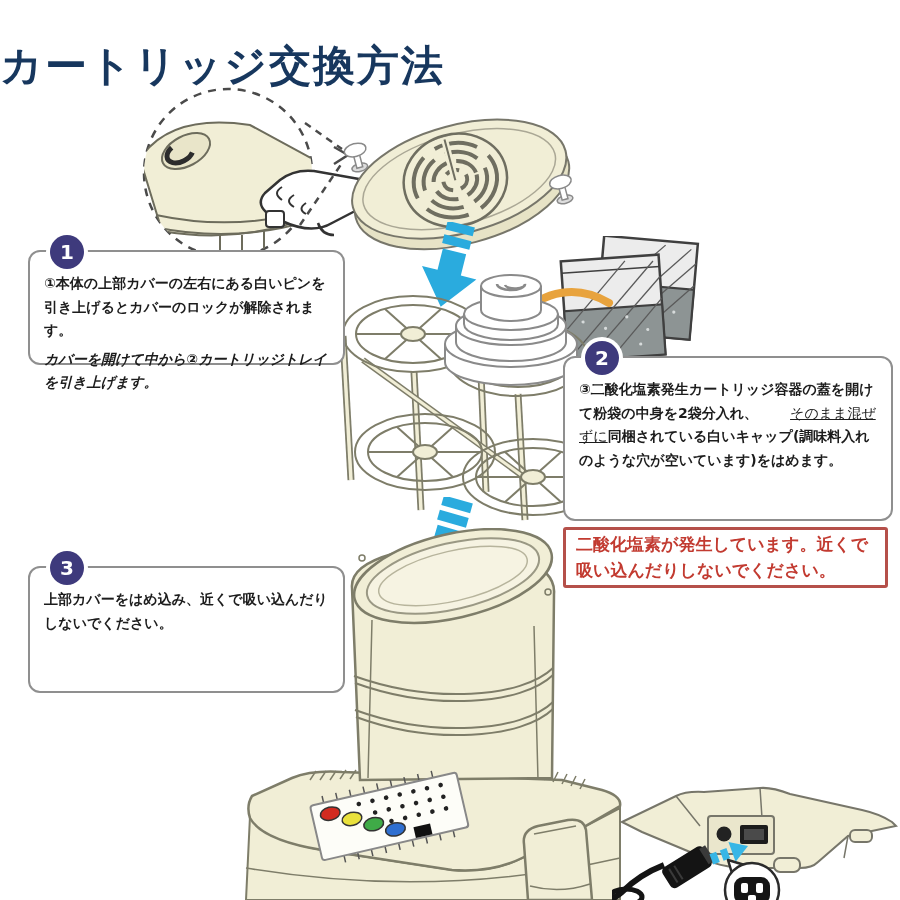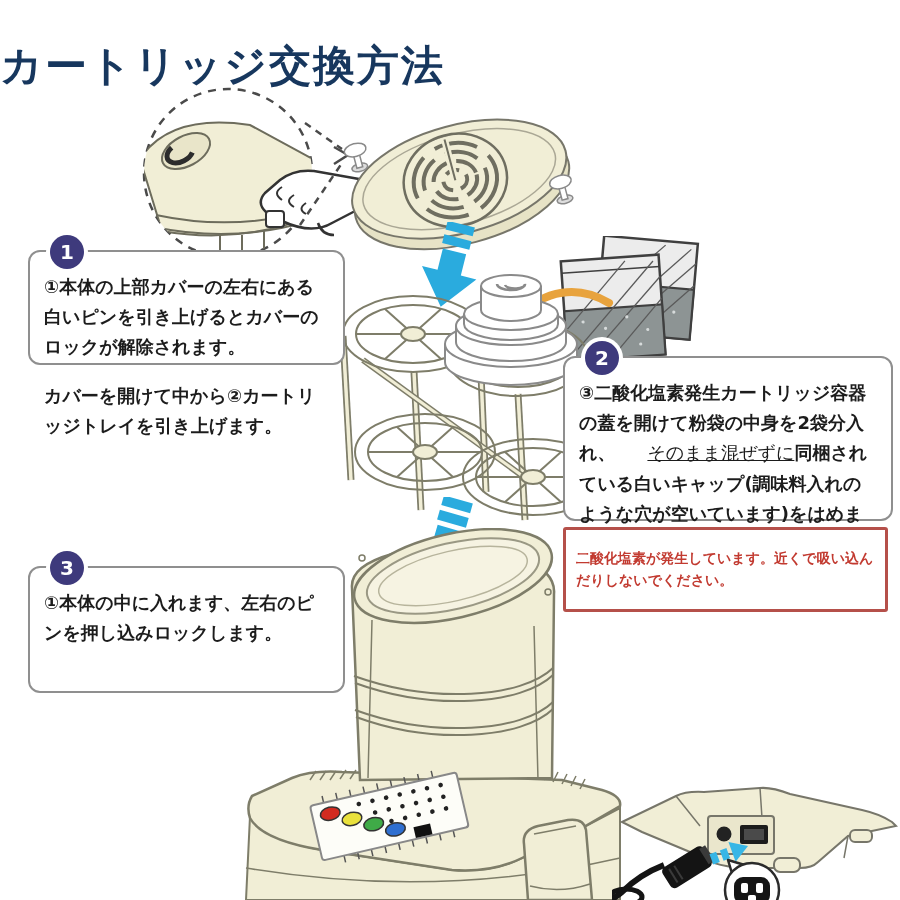--- a/index.html
+++ b/index.html
@@ -9,32 +9,32 @@
   }
   .abs{position:absolute;}
   .title{
     position:absolute;left:0;top:38px;width:900px;text-align:left;
     font-size:42px;font-weight:900;color:#17375e;letter-spacing:2px;margin:0;
   }
   .step-box{
     position:absolute;background:#fff;border:2px solid #8f8f8f;border-radius:12px;
     box-sizing:border-box;padding:20px 12px 8px 14px;
   }
-  .step-box p{margin:0;font-size:18px;line-height:1.68;color:#1c1c1c;font-weight:600;}
-  .step-box p + p{margin-top:18px;}
+  .step-box p{margin:0;font-size:14px;line-height:1.68;color:#1c1c1c;font-weight:600;}
+  .step-box p + p{margin-top:5px;font-style:italic;}
   .badge{
     position:absolute;top:-17px;left:20px;width:34px;height:34px;border-radius:50%;
     background:#3e3a7c;color:#fff;font-weight:bold;font-size:20px;
     display:flex;align-items:center;justify-content:center;box-shadow:0 0 0 4px #fff;
   }
   .em-seg{font-weight:400;text-decoration:underline;margin-left:32px;}
   .warning-box{
     position:absolute;left:563px;top:527px;width:325px;box-sizing:border-box;
-    background:#fff;border:3px solid #b5504a;border-radius:3px;padding:18px 10px;
-    font-size:14px;line-height:1.55;font-weight:800;color:#c23a30;
+    background:#fff;border:3px solid #b5504a;border-radius:3px;padding:1px 10px;
+    font-size:17px;line-height:1.55;font-weight:800;color:#c23a30;
   }
   #box-step1{left:28px;top:250px;width:317px;height:115px;}
   #box-step2{left:563px;top:356px;width:330px;height:165px;}
   #box-step3{left:28px;top:566px;width:317px;height:127px;}
 </style>
 </head>
 <body>
 
 <h1 class="title">カートリッジ交換方法</h1>
 
@@ -324,14 +324,14 @@
   <div class="badge">2</div>
   <p><span>③二酸化塩素発生カートリッジ容器の蓋を開けて粉袋の中身を2袋分入れ、</span><span class="em-seg">そのまま混ぜずに</span><span>同梱されている白いキャップ(調味料入れのような穴が空いています)をはめます。</span></p>
 </div>
 
 <div class="warning-box">
   <span>二酸化塩素が発生しています。近くで吸い込んだりしないでください。</span>
 </div>
 
 <div class="step-box" id="box-step3">
   <div class="badge">3</div>
-  <p>①本体の中に入れます、左右のピンを押し込みロックします。</p>
+  <p>上部カバーをはめ込み、近くで吸い込んだりしないでください。</p>
 </div>
 
 </body></html>

